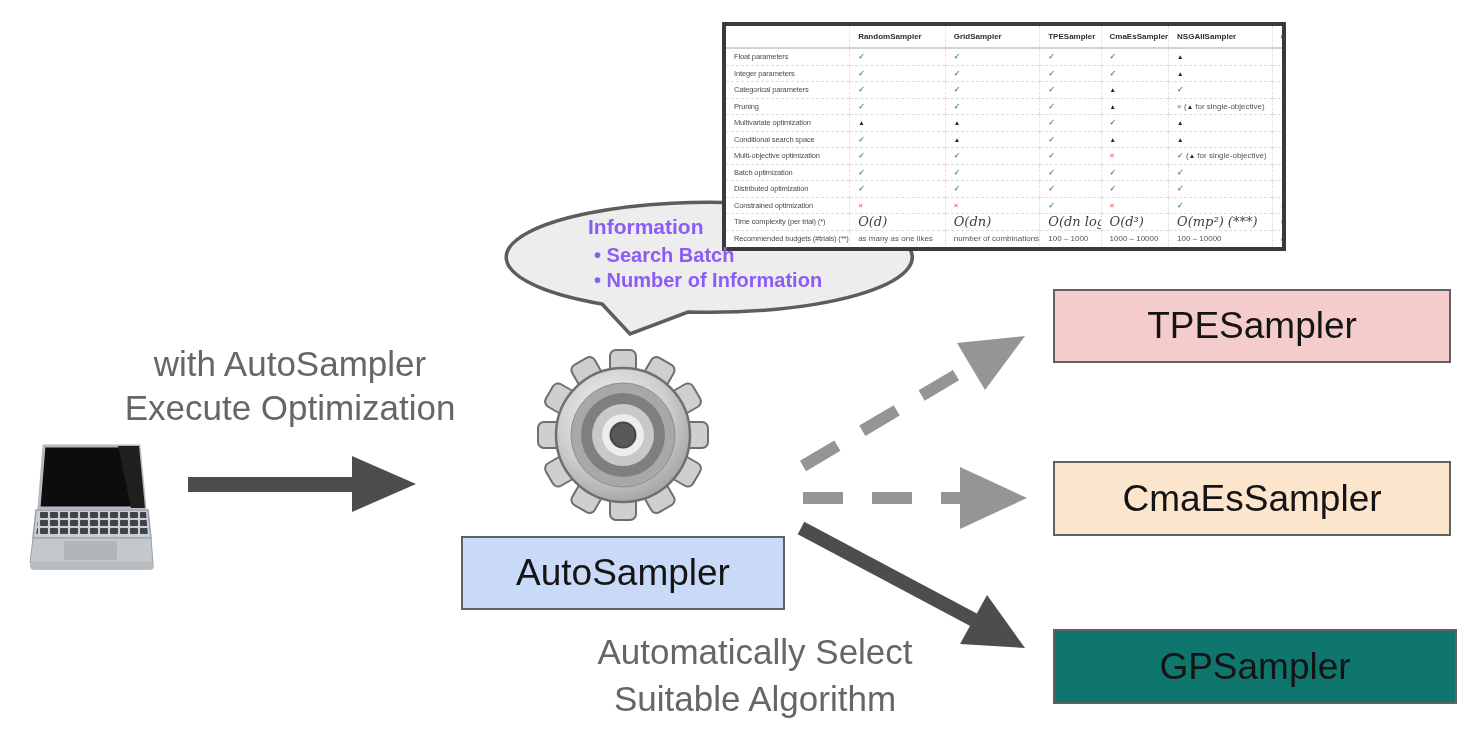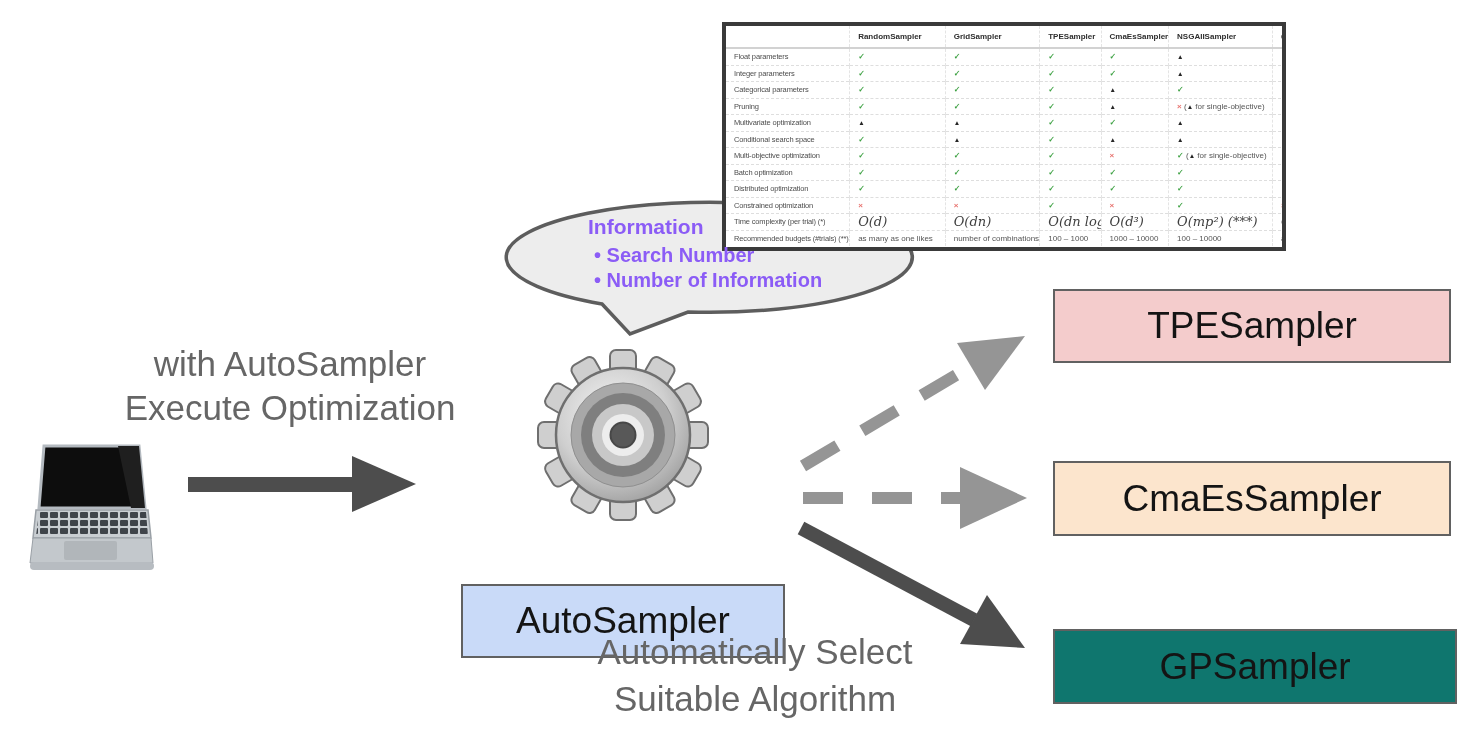--- a/index.html
+++ b/index.html
@@ -9,21 +9,21 @@
 
   
   .caption{position:absolute;color:#666666;text-align:center;font-size:35px;line-height:44px;}
   .caption-left{left:40px;top:342px;width:500px;}
   .caption-bottom{left:518px;top:628px;width:474px;line-height:47px;}
 
   
   .sbox{position:absolute;border:2px solid #616161;box-sizing:border-box;
         display:flex;align-items:center;justify-content:center;
         font-size:37px;color:#141414;}
-  .box-auto{left:461px;top:536px;width:324px;height:74px;background:#c9daf8;margin-top:48px;}
+  .box-auto{left:461px;top:536px;width:324px;height:74px;background:#c9daf8;}
   .box-tpe {left:1053px;top:289px;width:398px;height:74px;background:#f4cccc;}
   .box-cma {left:1053px;top:461px;width:398px;height:75px;background:#fce5cd;}
   .box-gp  {left:1053px;top:629px;width:404px;height:75px;background:#0f766e;}
 
   
   .bubble-text{position:absolute;left:584px;top:215px;color:#8b5cf6;z-index:4;}
   .bubble-title{font-weight:bold;font-size:21px;line-height:23px;margin-left:4px;}
   .bubble-items{margin-top:5px;}
   .bubble-item{font-weight:bold;font-size:20px;line-height:25px;padding-left:10px;}
   .bubble-item::before{content:"\2022\00a0";}
@@ -255,21 +255,21 @@
 </div>
 
 <div class="caption caption-left">
   <div>with AutoSampler</div>
   <div>Execute Optimization</div>
 </div>
 
 <div class="bubble-text">
   <div class="bubble-title">Information</div>
   <div class="bubble-items">
-    <div class="bubble-item">Search Number</div>
+    <div class="bubble-item">Search Batch</div>
     <div class="bubble-item">Number of Information</div>
   </div>
 </div>
 
 <div class="sbox box-auto">
   <span>AutoSampler</span>
 </div>
 
 <div class="sbox box-tpe">
   <span>TPESampler</span>

